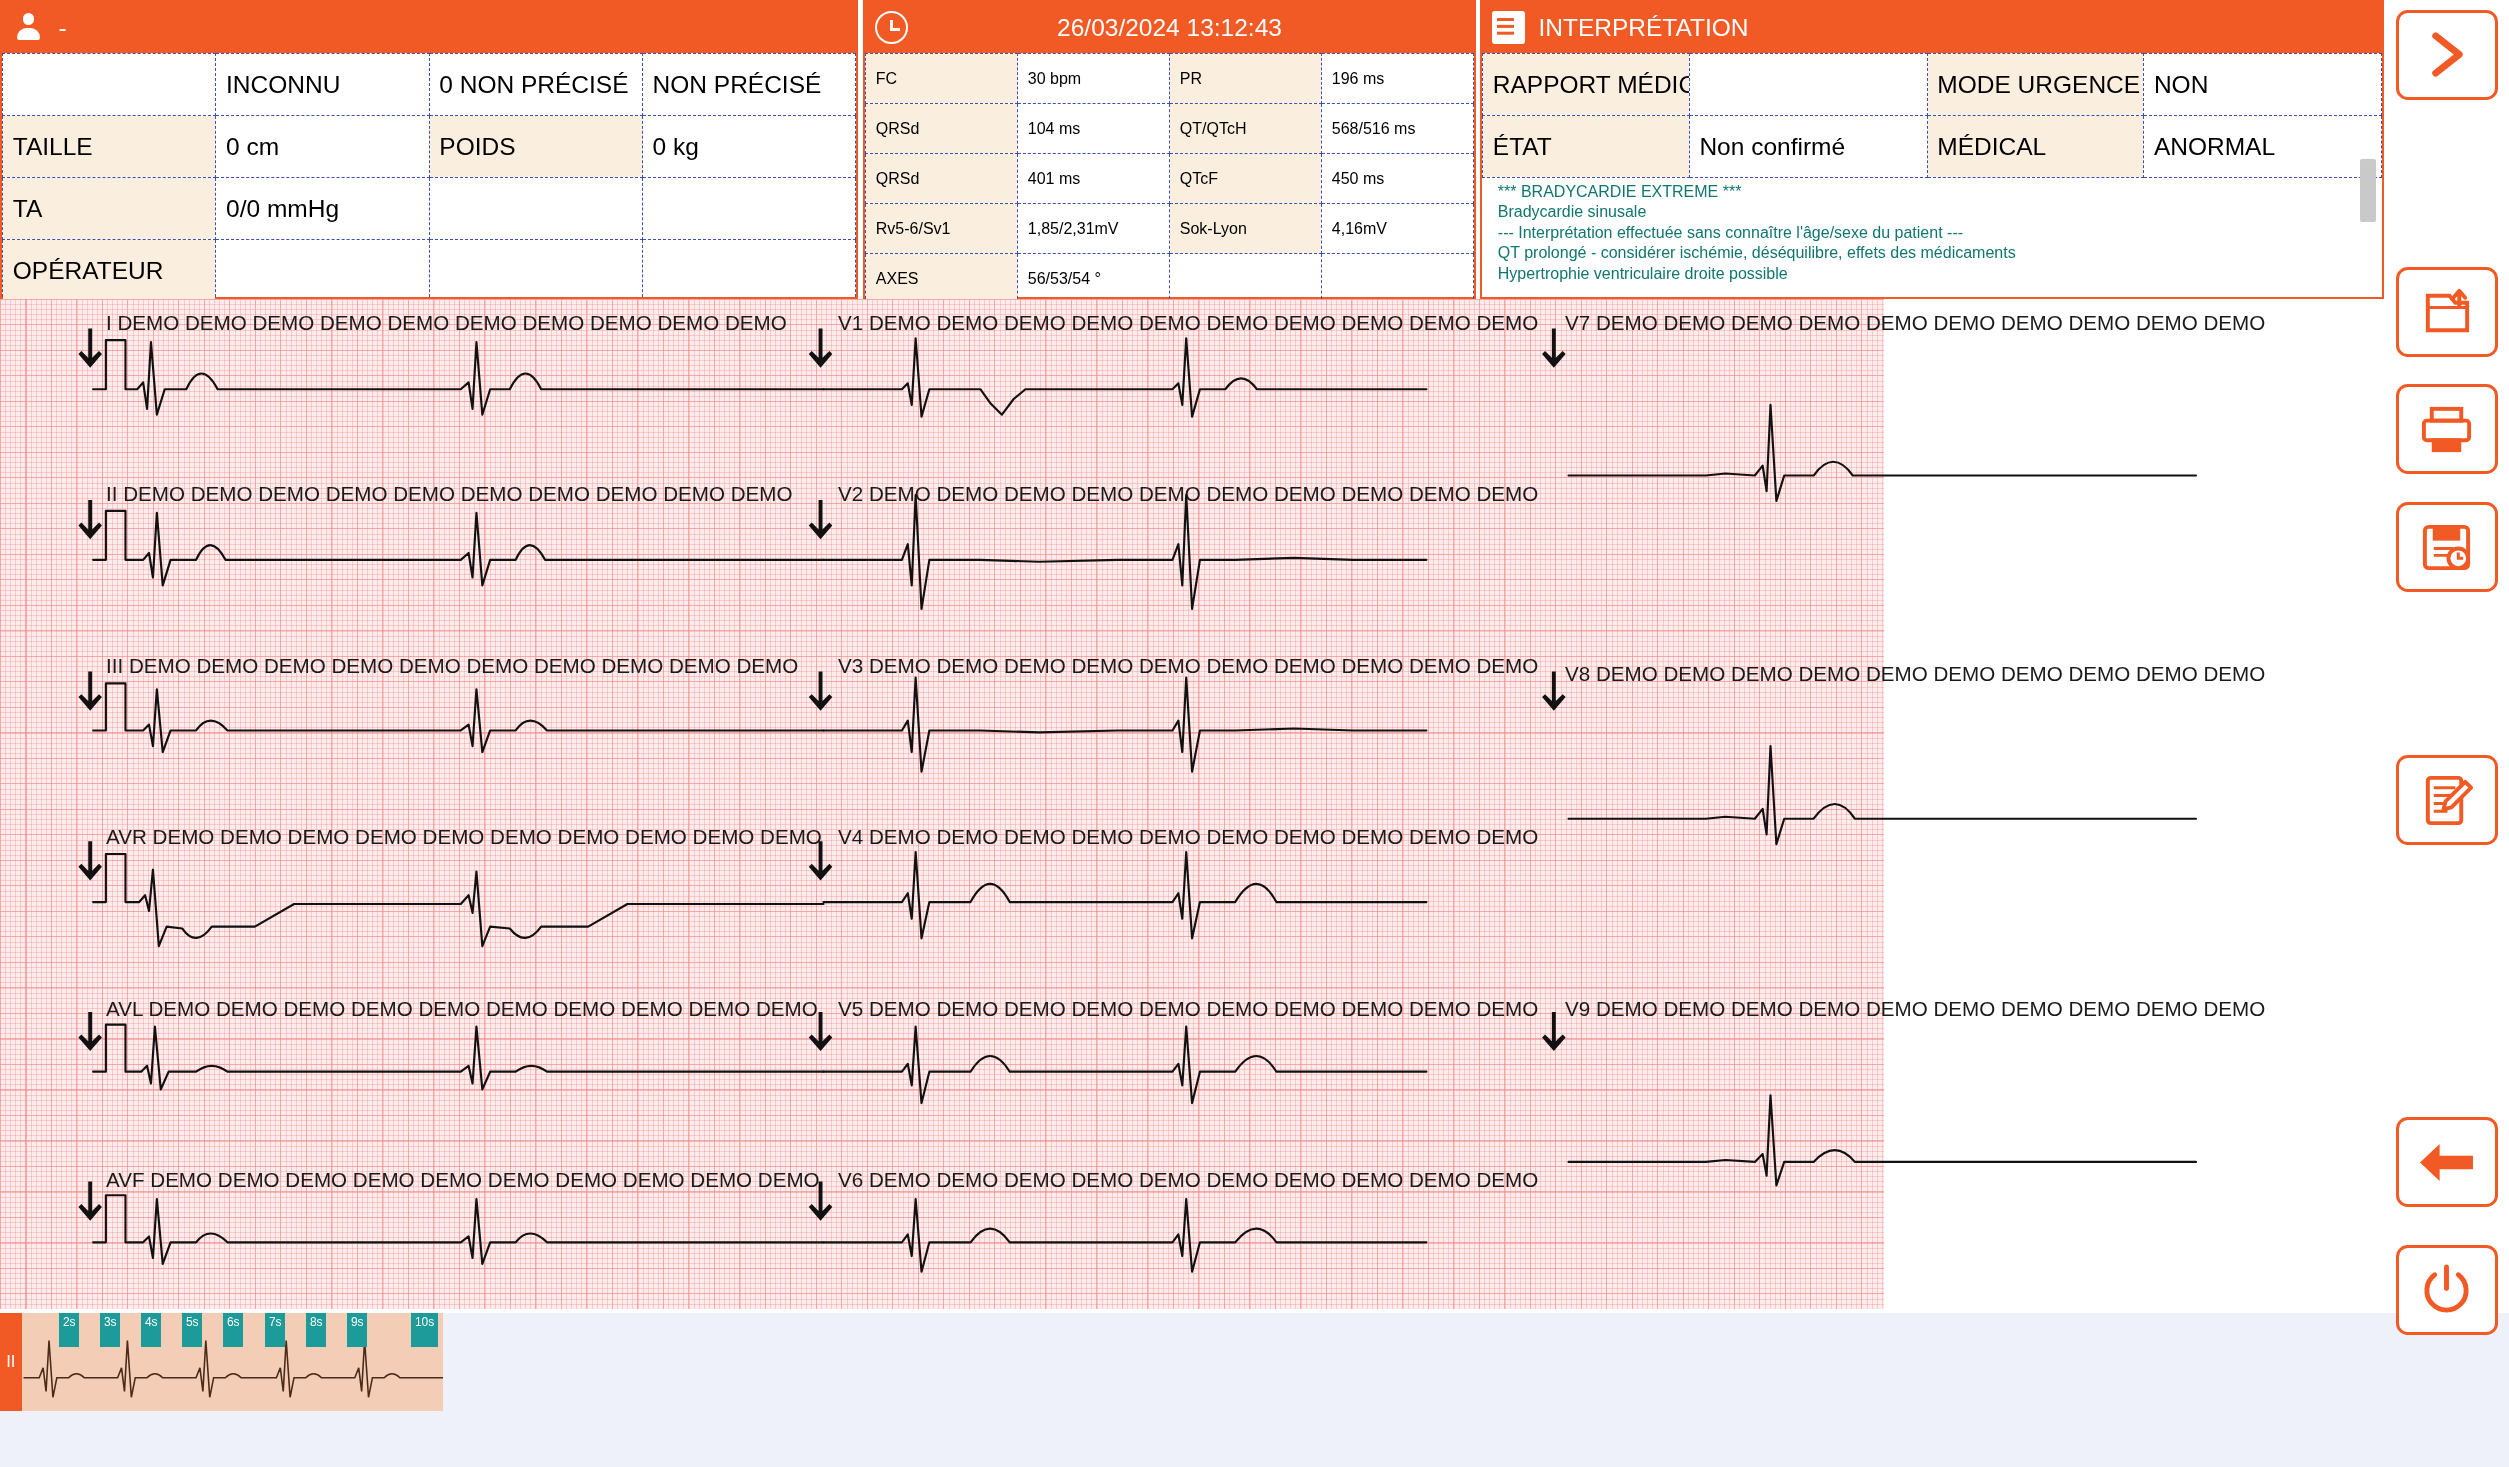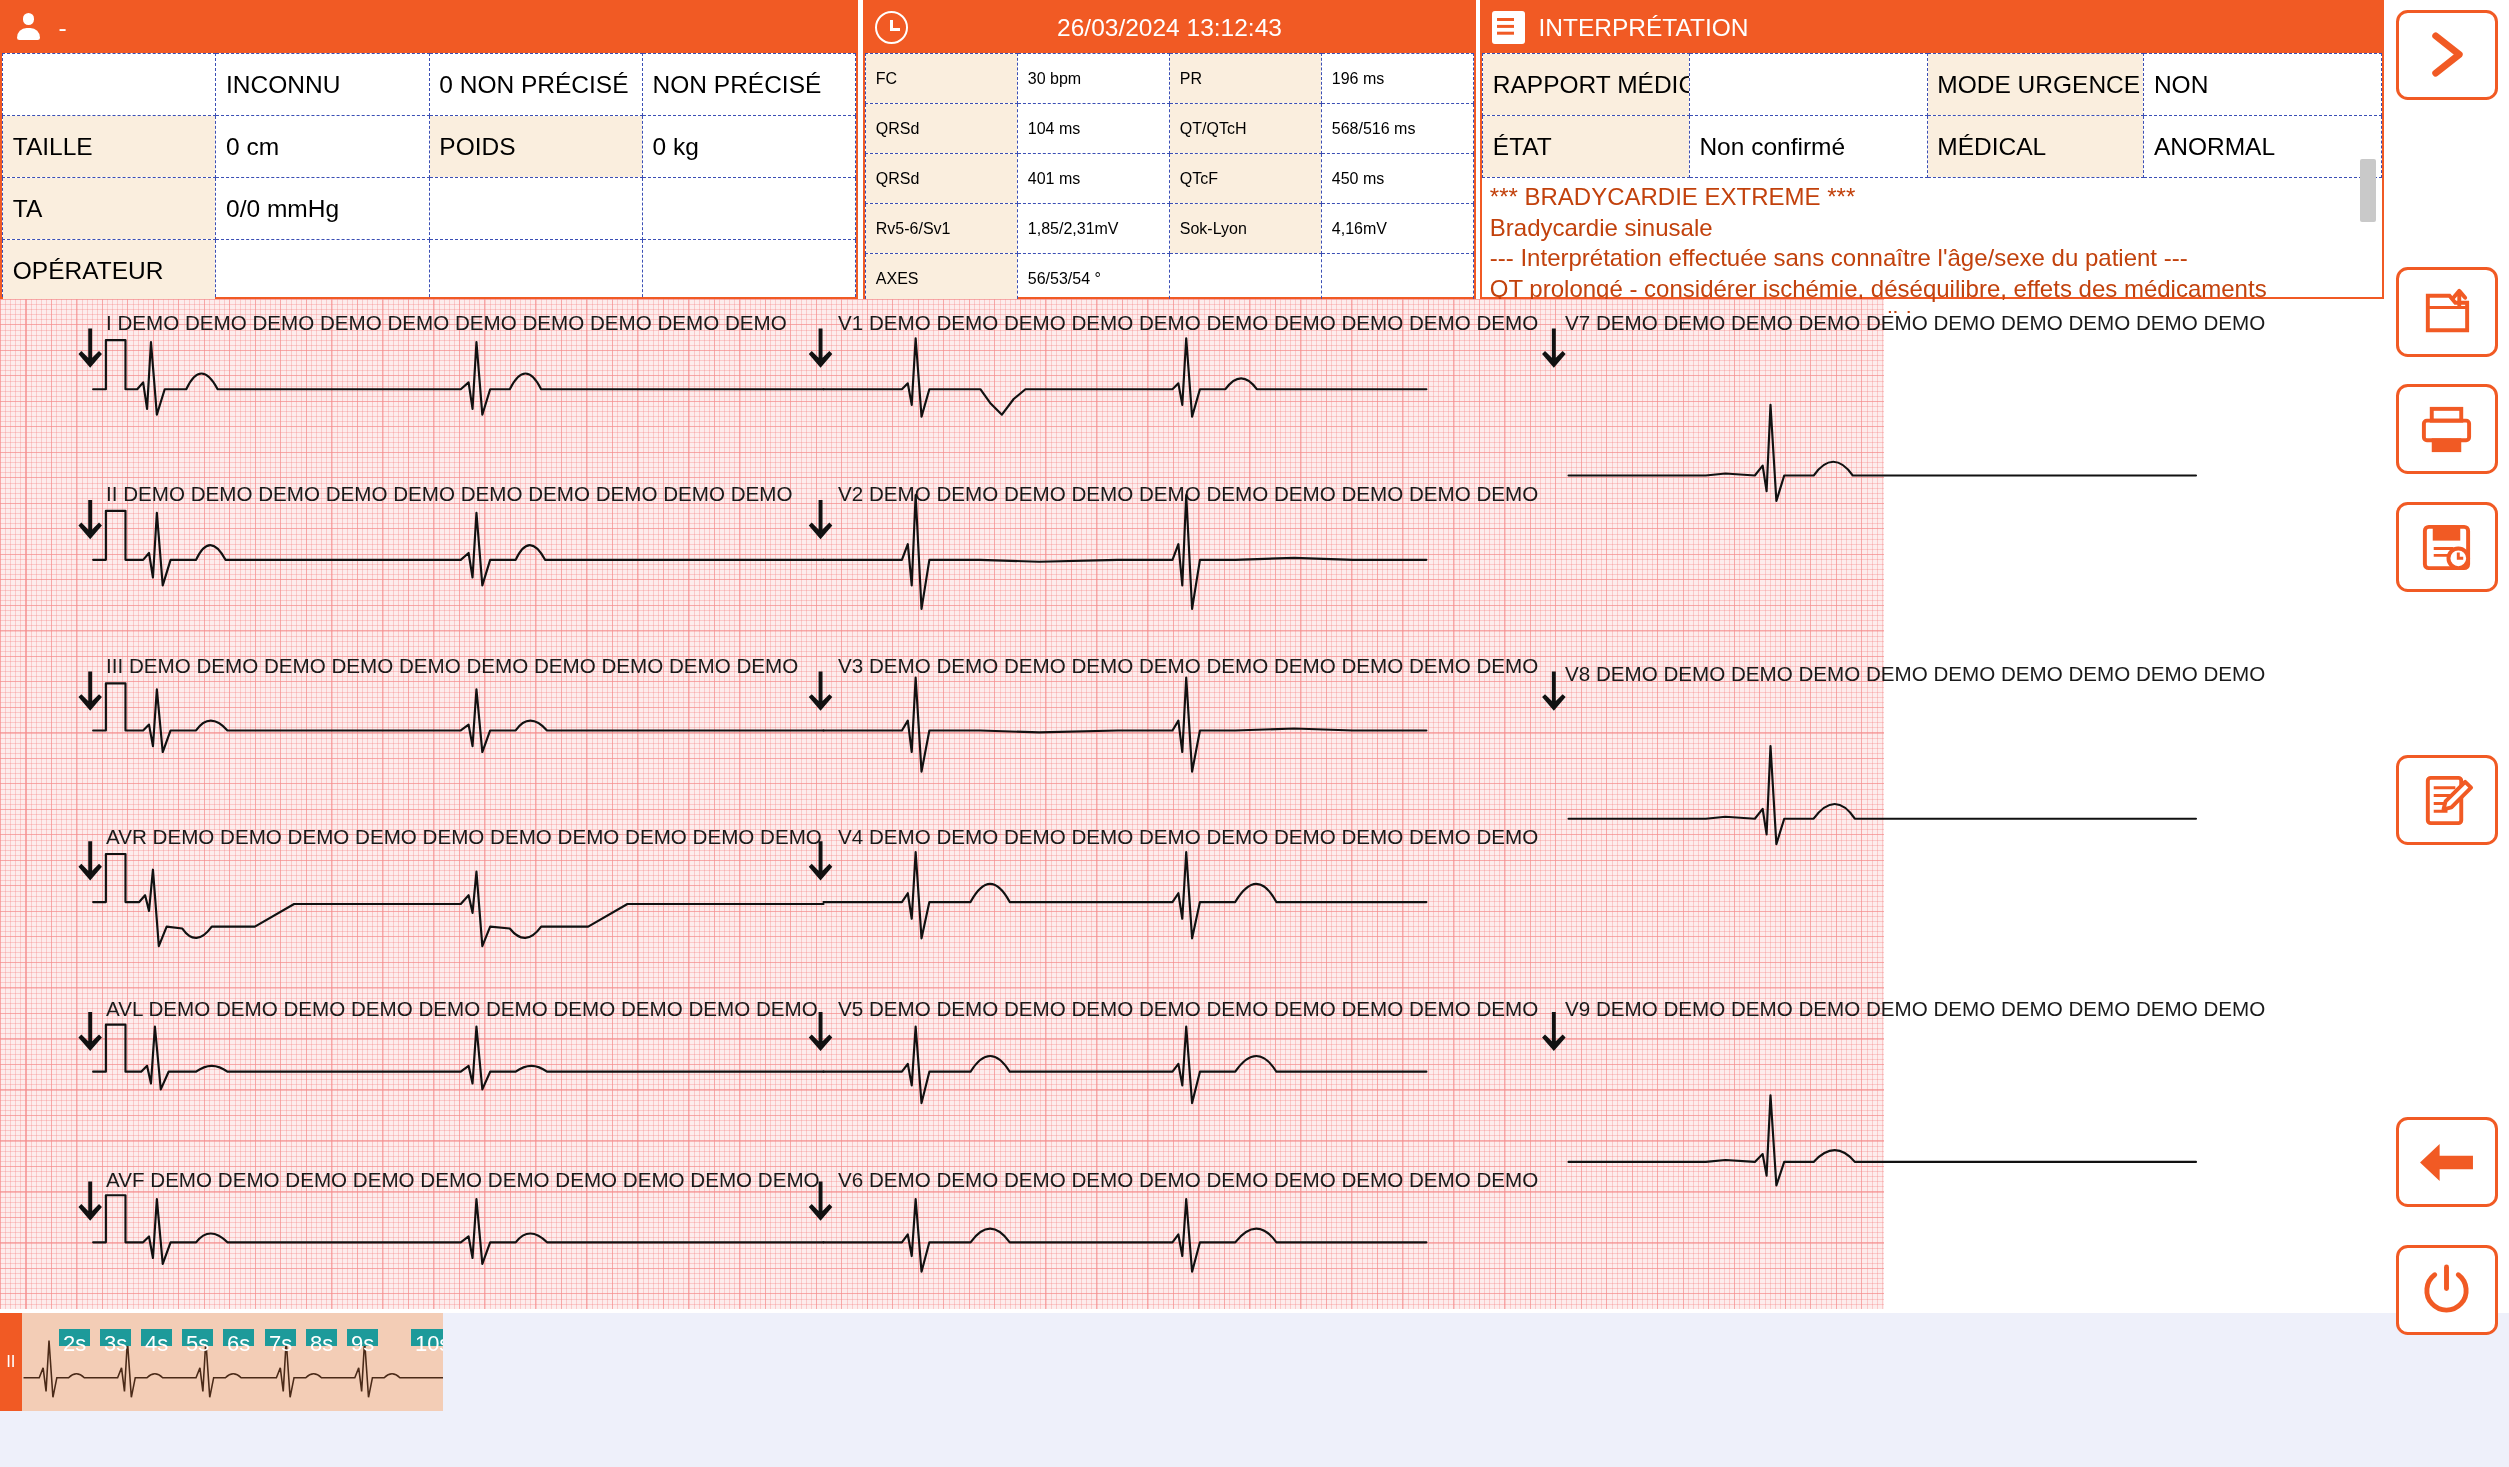--- a/index.html
+++ b/index.html
@@ -72,27 +72,28 @@
   td.key {
     background: #faeede;
   }
   td.blank { background: #ffffff; }
 
   
   #clock-panel table.grid td { height: 49px; font-size: 16px; }
 
   
   .interp-text {
-    font-size: 24px;
-    color: #c2410c;
+    font-size: 16px;
+    color: #0f766e;
     line-height: 1.28;
     padding: 3.9px 7.8px 0 7.8px;
     overflow: hidden;
     height: 135px;
     box-sizing: border-box;
+    margin-left: 8px;
   }
   .scroll-thumb {
     position: absolute;
     right: 5.9px;
     top: 157px;
     width: 15.7px;
     height: 63px;
     background: #c9c9c9;
     border-radius: 2px;
   }
@@ -216,25 +217,25 @@
     width: 21.6px; height: 98px;
     background: #f15a24;
     color: #ffffff;
     font-size: 16.7px;
     display: flex;
     align-items: center;
     justify-content: center;
   }
   .tick {
     position: absolute;
-    top: 16px;
-    height: 17px;
+    top: 0;
+    height: 34px;
     background: #1d9a9a;
     color: #ffffff;
-    font-size: 22px;
+    font-size: 12px;
     padding: 2px 3.9px 0 3.9px;
     box-sizing: border-box;
   }
 </style>
 </head>
 <body>
 
 <div id="app">
 
   <div class="top-row">

